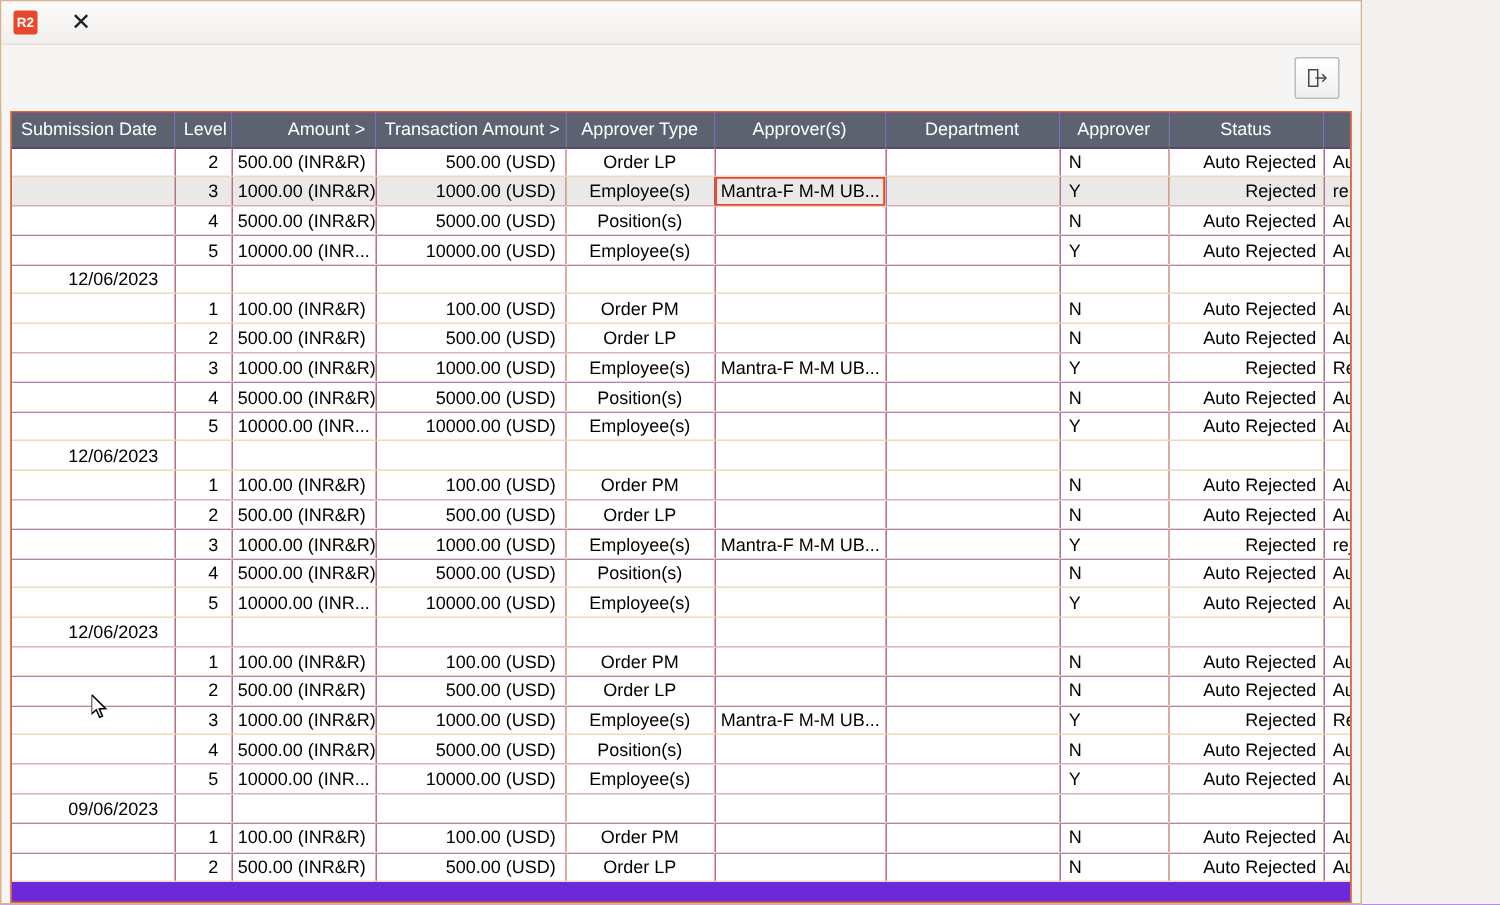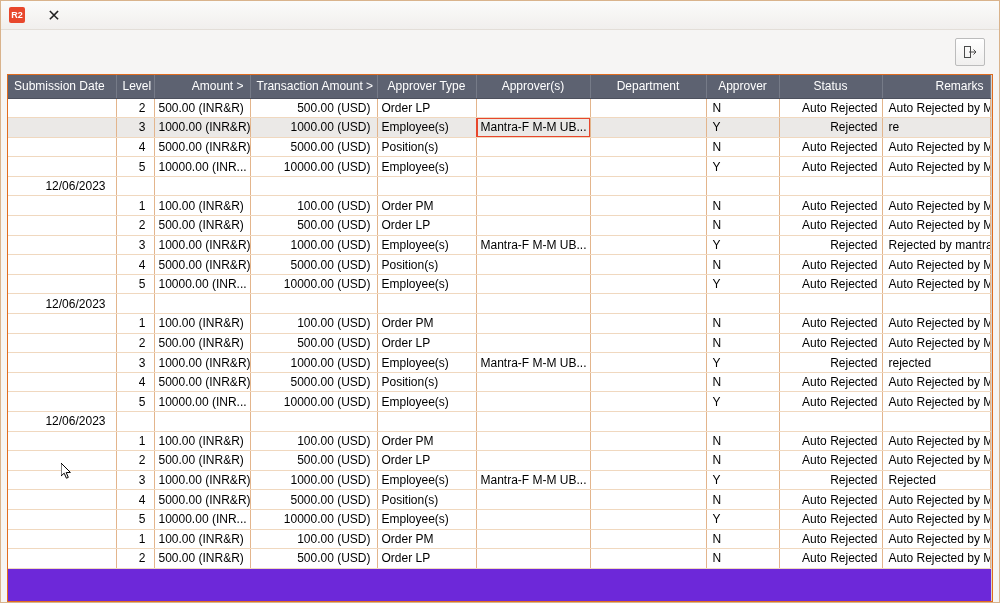--- a/index.html
+++ b/index.html
@@ -9,21 +9,21 @@
   body {
     width: 1000px;
     height: 603px;
     background: #f2f1f0;
     font-family: "Liberation Sans", sans-serif;
     font-size: 12px;
     color: #000;
     overflow: hidden;
   }
   .window {
-    width: 1000px;
+    width: 908px;
     height: 603px;
     box-sizing: border-box;
     border: 1px solid #d9b38c;
     background: #f6f5f4;
     display: flex;
     flex-direction: column;
     position: relative;
   }
   
   .titlebar {
@@ -132,21 +132,21 @@
     overflow: hidden;
     background: #fff;
   }
   tr.selected td {
     background: #ebe9e7;
   }
   .c-date   { width: 108px; text-align: right; padding-right: 10px !important; }
   .c-level  { width: 38px;  text-align: right; padding-right: 8px !important; }
   .c-amount { width: 96px;  text-align: right; padding-right: 6px !important; }
   .c-tamount{ width: 127px; text-align: right; padding-right: 6px !important; }
-  .c-atype  { width: 99px;  text-align: left; }
+  .c-atype  { width: 99px;  text-align: center; }
   .c-approv { width: 114px; text-align: left; }
   .c-dept   { width: 116px; text-align: left; }
   .c-mand   { width: 73px;  text-align: left; padding-left: 6px !important; }
   .c-status { width: 103px; text-align: right; padding-left: 6px !important; }
   .c-remark { width: 108px; text-align: left; padding-left: 6px !important; }
   th.c-remark { text-align: right; }
   th.c-date { text-align: left; }
   th.c-level, th.c-amount, th.c-tamount { }
   th.c-atype, th.c-approv, th.c-dept, th.c-mand, th.c-status { text-align: center; }
 
@@ -544,20 +544,32 @@
                 <td class="c-amount">10000.00 (INR...</td>
                 <td class="c-tamount">10000.00 (USD)</td>
                 <td class="c-atype">Employee(s)</td>
                 <td class="c-approv"></td>
                 <td class="c-dept"></td>
                 <td class="c-mand">Y</td>
                 <td class="c-status">Auto Rejected</td>
                 <td class="c-remark">Auto Rejected by Ma...</td>
               </tr>
               <tr>
+                <td class="c-date">09/06/2023</td>
+                <td class="c-level"></td>
+                <td class="c-amount"></td>
+                <td class="c-tamount"></td>
+                <td class="c-atype"></td>
+                <td class="c-approv"></td>
+                <td class="c-dept"></td>
+                <td class="c-mand"></td>
+                <td class="c-status"></td>
+                <td class="c-remark"></td>
+              </tr>
+              <tr>
                 <td class="c-date"></td>
                 <td class="c-level">1</td>
                 <td class="c-amount">100.00 (INR&amp;R)</td>
                 <td class="c-tamount">100.00 (USD)</td>
                 <td class="c-atype">Order PM</td>
                 <td class="c-approv"></td>
                 <td class="c-dept"></td>
                 <td class="c-mand">N</td>
                 <td class="c-status">Auto Rejected</td>
                 <td class="c-remark">Auto Rejected by Ma...</td>

